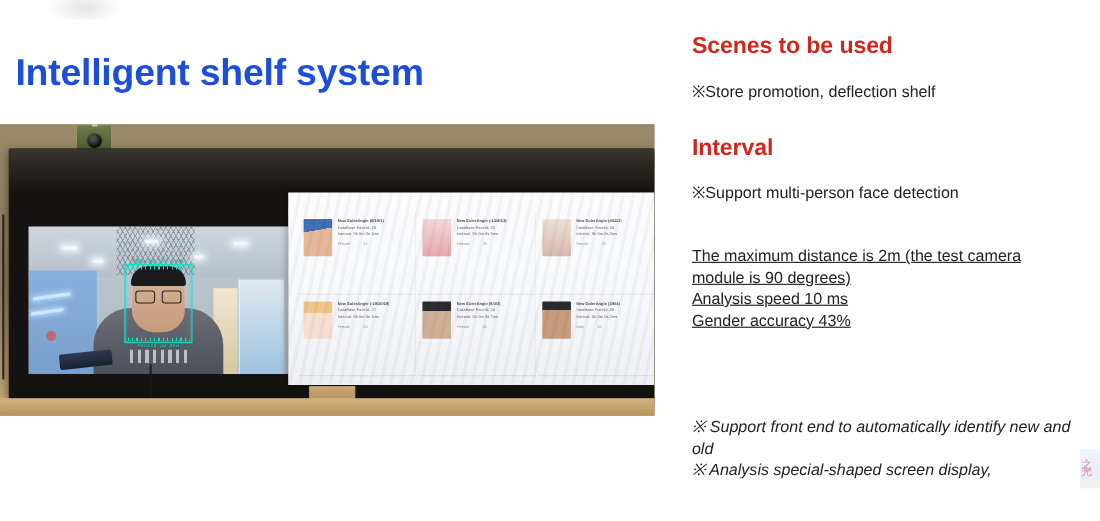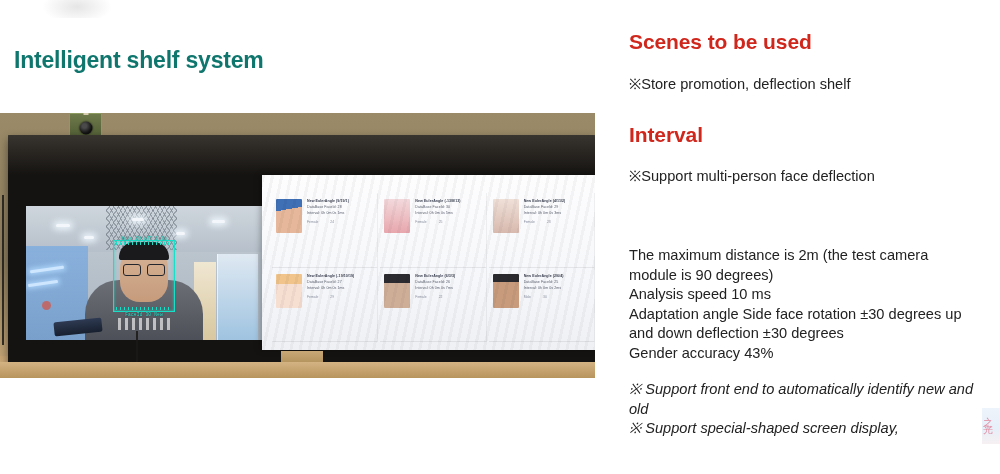--- a/index.html
+++ b/index.html
@@ -22,24 +22,24 @@
     left: 42px; top: -10px;
     width: 70px; height: 28px;
     background: radial-gradient(ellipse at 50% 60%, rgba(170,170,170,.30), rgba(255,255,255,0) 70%);
     pointer-events: none;
   }
 
   
   .page-title {
     position: absolute;
     left: 14px; top: 47px;
-    font-size: 23px;
+    font-size: 34px;
     font-weight: bold;
     letter-spacing: -0.2px;
-    color: #0f766e;
+    color: #1d4ed8;
     white-space: nowrap;
   }
 
   
   .photo {
     position: absolute;
     left: 0px; top: 113px;
     width: 595px; height: 265px;
     overflow: hidden;
     background: #8a7a5e;
@@ -287,21 +287,21 @@
   .body-line {
     font-size: 14.6px;
     line-height: 19.5px;
     color: #222222;
     white-space: nowrap;
   }
   .b-scenes { position:absolute; left:0; top:75px; }
 
   .spec-block { position:absolute; left:0; width:350px; }
   .sb-1 { top:167px; }
-  .sb-2 { top:246px; }
+  .sb-2 { top:224px;text-decoration:underline; }
   .sb-3 { top:380px;font-style:italic; }
   .spec-block .body-line { white-space: normal; }
 
   
   .frag {
     position:absolute;
     right:0px; top:408px;
     width:18px; height:36px;
     background: linear-gradient(180deg,#eef4fb 0%, #e7eff9 55%, #f6f0f2 100%);
     overflow:hidden;
@@ -460,32 +460,31 @@
 </div>
 
 <div class="rcol">
 
   <div class="heading h-scenes">Scenes to be used</div>
   <div class="body-line b-scenes">※Store promotion, deflection shelf</div>
 
   <div class="heading h-features">Interval</div>
 
   <div class="spec-block sb-1">
-    <div class="body-line">※Support multi-person face deflection</div>
+    <div class="body-line">※Support multi-person face detection</div>
   </div>
 
   <div class="spec-block sb-2">
     <div class="body-line">The maximum distance is 2m (the test camera module is 90 degrees)</div>
     <div class="body-line">Analysis speed 10 ms</div>
-    <div class="body-line">Adaptation angle Side face rotation ±30 degrees up and down deflection ±30 degrees</div>
     <div class="body-line">Gender accuracy 43%</div>
   </div>
 
   <div class="spec-block sb-3">
     <div class="body-line">※ Support front end to automatically identify new and old</div>
-    <div class="body-line">※ Support special-shaped screen display,</div>
+    <div class="body-line">※ Analysis special-shaped screen display,</div>
   </div>
 
 </div>
 
 <div class="frag">
   <i style="left:1px;top:11px;">之光</i>
 </div>
 
 </body></html>

